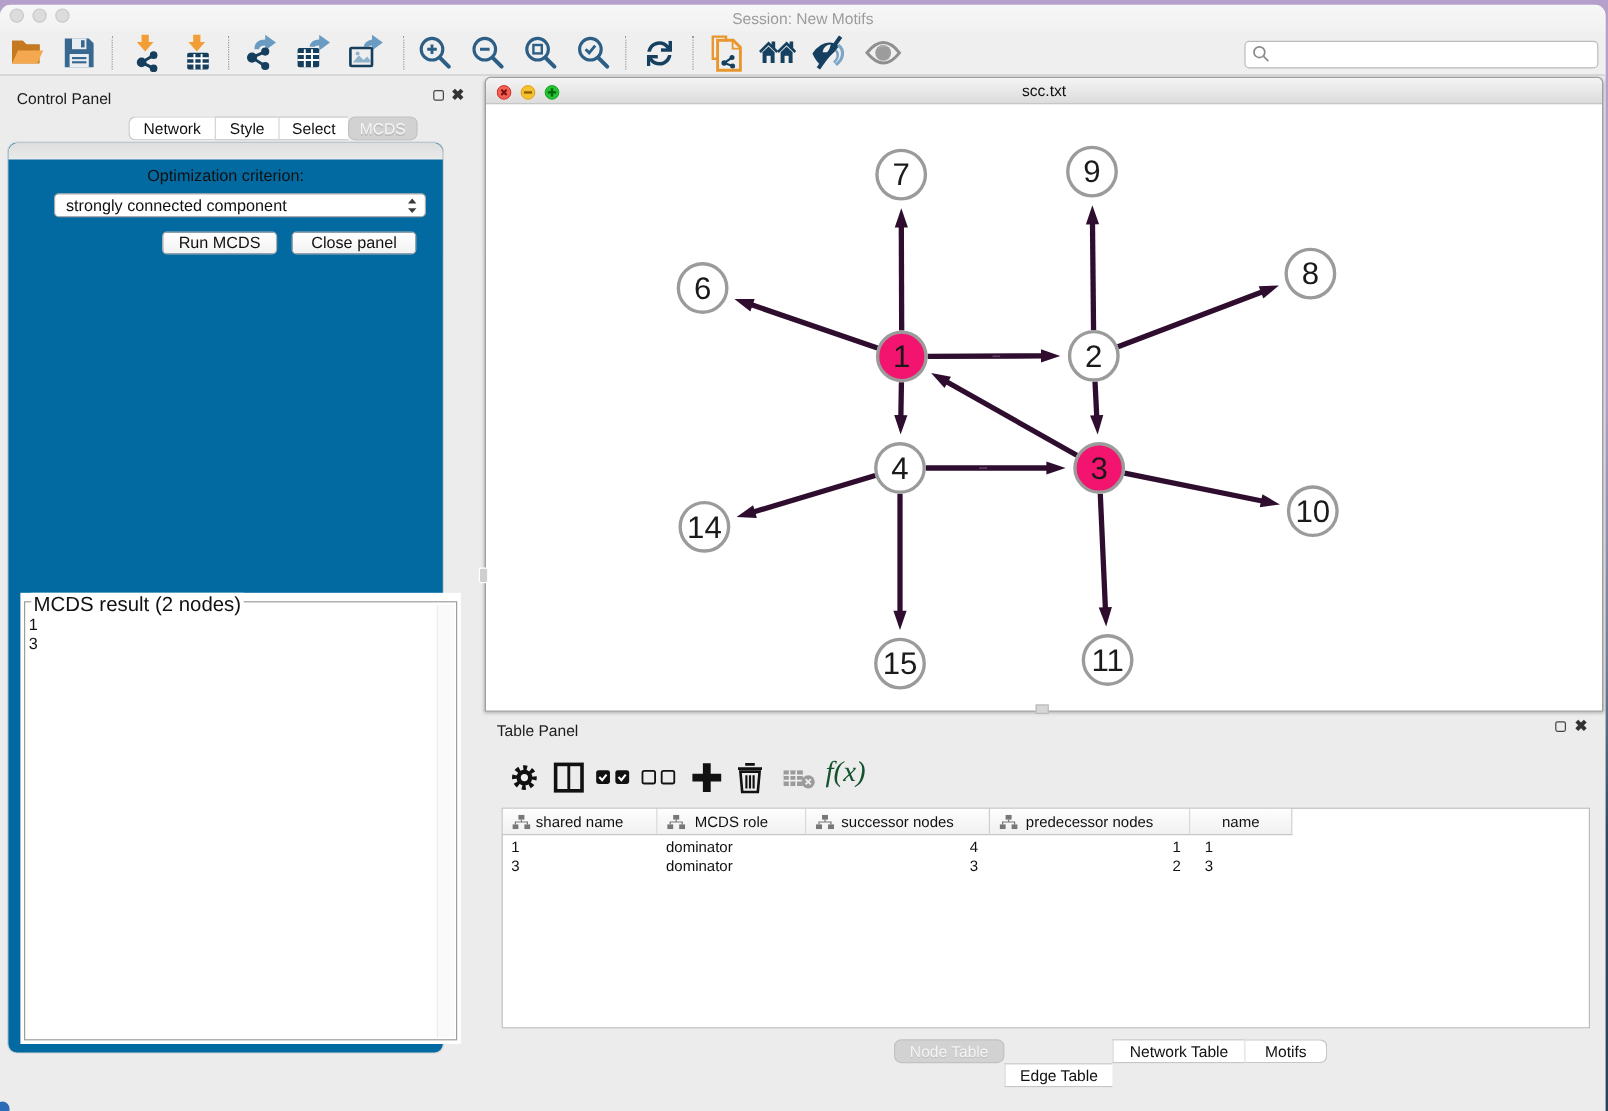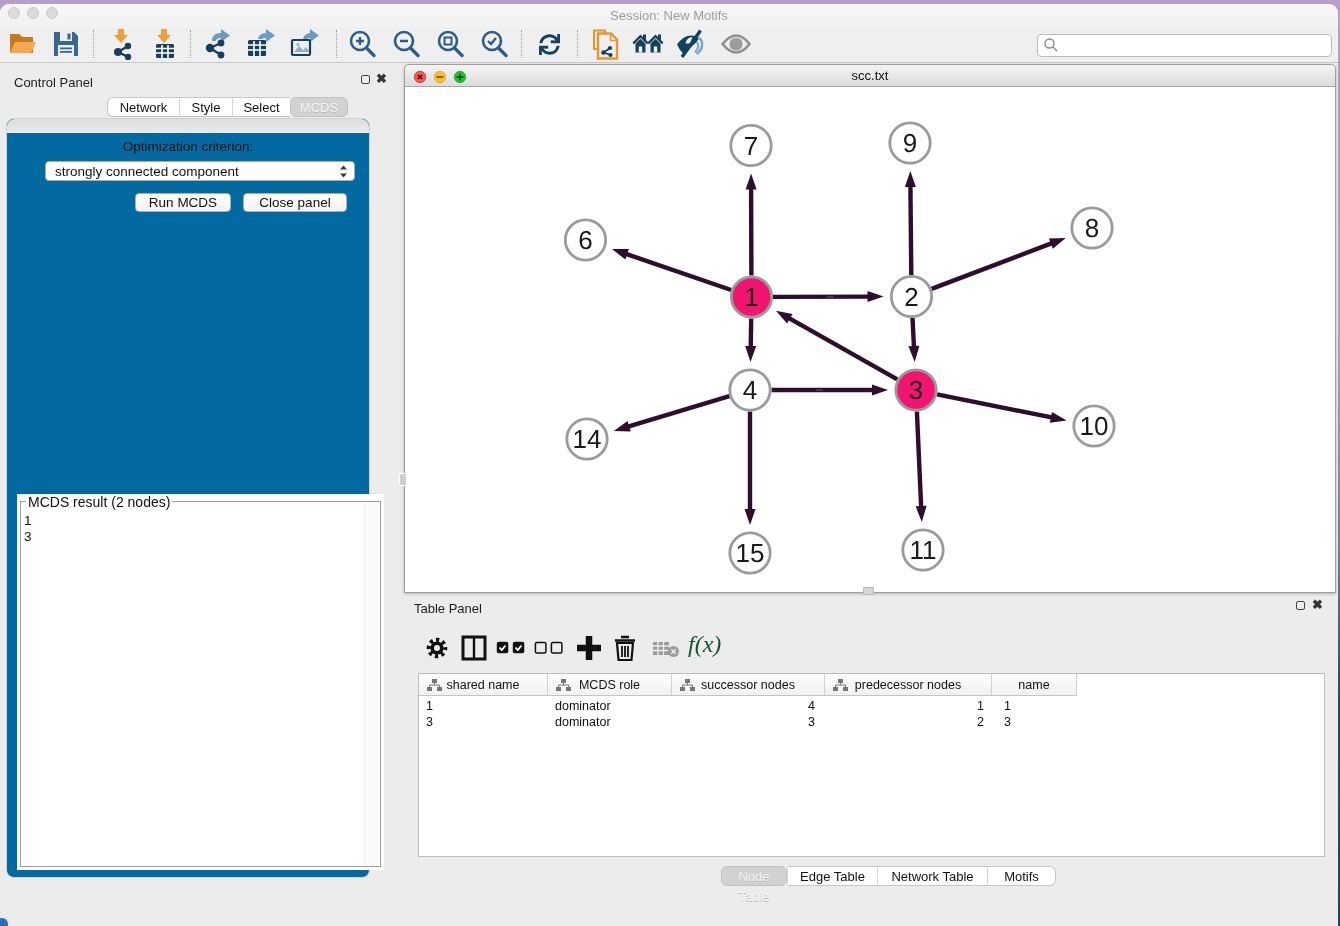--- a/index.html
+++ b/index.html
@@ -37,21 +37,21 @@
 #cp-panel .shade{position:absolute;left:0;top:0;width:100%;height:14px;
   background:linear-gradient(#dedede,#eaeaea);border-radius:8px 8px 0 0;}
 #opt-label{position:absolute;left:0;top:20px;width:100%;text-align:center;font-size:13.5px;color:#111;}
 #dropdown{position:absolute;left:38px;top:42px;width:310px;height:20px;background:#fff;
   border:1px solid #ababab;border-radius:4px;font-size:13.5px;color:#111;line-height:19px;
   padding-left:9px;box-sizing:border-box;}
 .btn{position:absolute;height:19px;background:linear-gradient(#ffffff,#f2f2f2);border:1px solid #adadad;
   border-radius:4px;font-size:13.5px;color:#111;text-align:center;line-height:18px;box-sizing:border-box;margin-left:40px;}
 #fieldset{position:absolute;left:10px;top:375px;width:367px;height:376px;background:#fff;}
 #fieldset .bord{position:absolute;left:3px;top:7px;right:3px;bottom:3px;border:1px solid #9d9d9d;}
-#fieldset .leg{position:absolute;left:9px;top:0px;background:#fff;padding:0 2px;font-size:14px;color:#111;}
+#fieldset .leg{position:absolute;left:9px;top:0px;background:#fff;padding:0 2px;font-size:17px;color:#111;}
 #fieldset .txt{position:absolute;left:7px;top:19px;font-size:13.5px;color:#111;line-height:15.5px;}
 #fieldset .sb{position:absolute;right:5px;top:10px;width:14px;bottom:5px;
   background:#fafafa;border-left:1px solid #ececec;}
 
 #netwin{position:absolute;left:404px;top:60px;width:932px;height:529px;background:#fff;
   border:1px solid #9f9f9f;border-radius:5px 5px 0 0;box-sizing:border-box;
   box-shadow:0 1px 3px rgba(0,0,0,0.25);}
 #net-titlebar{position:absolute;left:0;top:0;width:100%;height:22px;
   background:linear-gradient(#f4f4f4,#dcdcdc);border-bottom:1px solid #a5a5a5;
   border-radius:5px 5px 0 0;box-sizing:border-box;}
@@ -420,22 +420,22 @@
     <div class="trow" style="left:253px;top:24px;width:143px;text-align:right;">4</div>
     <div class="trow" style="left:406px;top:24px;width:159px;text-align:right;">1</div>
     <div class="trow" style="left:585px;top:24px;">1</div>
     <div class="trow" style="left:7px;top:40px;">3</div>
     <div class="trow" style="left:136px;top:40px;">dominator</div>
     <div class="trow" style="left:253px;top:40px;width:143px;text-align:right;">3</div>
     <div class="trow" style="left:406px;top:40px;width:159px;text-align:right;">2</div>
     <div class="trow" style="left:585px;top:40px;">3</div>
   </div>
   <div class="tabstrip" style="left:693px;top:862px;">
-    <div class="tab sel" style="width:66px;">Node Table</div>
-    <div class="tab mid" style="width:90px;">Edge Table</div>
+    <div class="tab sel" style="width:92px;margin-left:24px;">Node Table</div>
+    <div class="tab mid" style="width:90px;margin-top:20px;">Edge Table</div>
     <div class="tab mid" style="width:110px;">Network Table</div>
     <div class="tab mid" style="width:69px;border-right:1px solid #c6c6c6;border-radius:0 6px 6px 0;">Motifs</div>
   </div>
 
   <div class="abs" style="left:399px;top:469px;width:6px;height:11px;background:#cfcfcf;border:1px solid #fff;border-radius:2px;"></div>
   <div class="abs" style="left:863px;top:583px;width:9px;height:6px;background:#d6d6d6;border:1px solid #bbb;"></div>
 
   <div class="abs" style="left:-4px;top:914px;width:12px;height:12px;border-radius:50%;background:#2a6cb5;"></div>
 </div>
 

